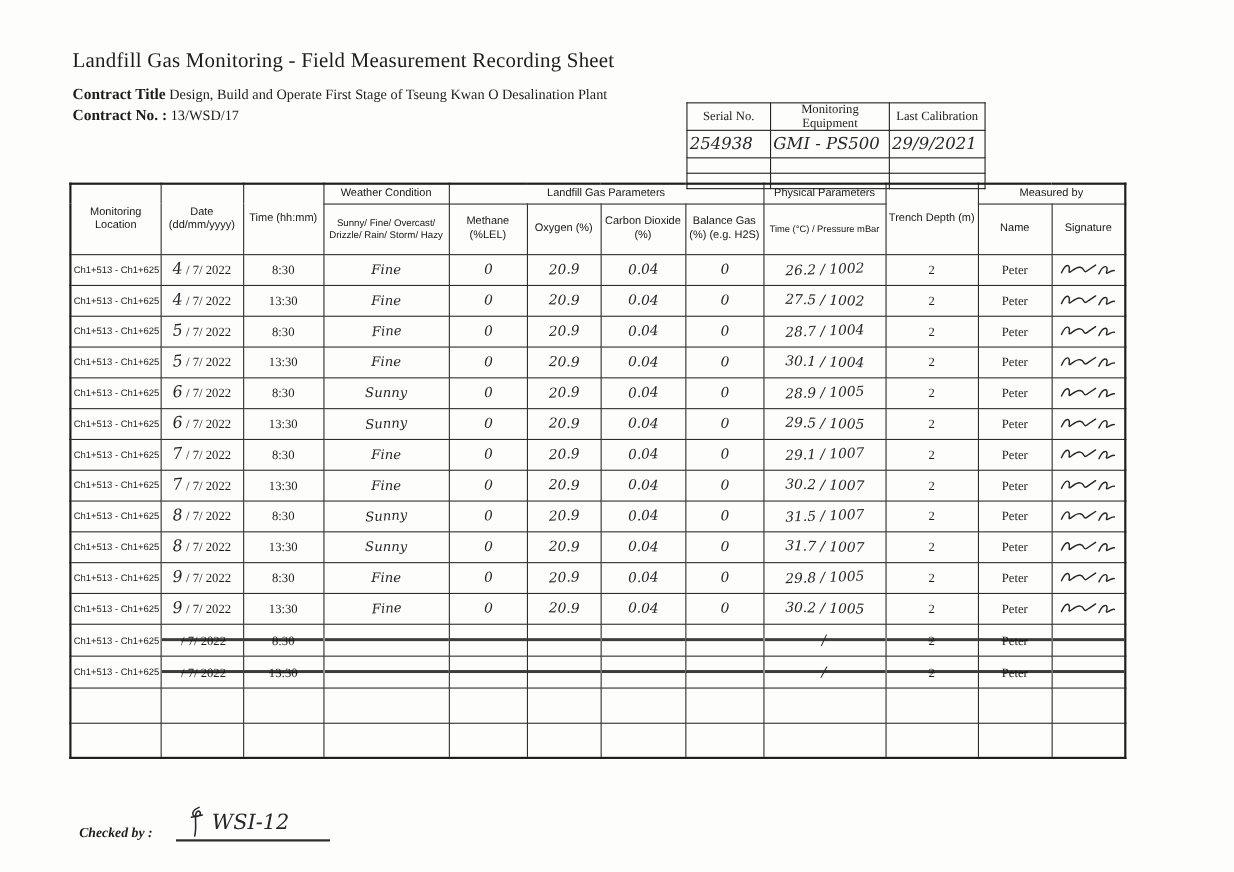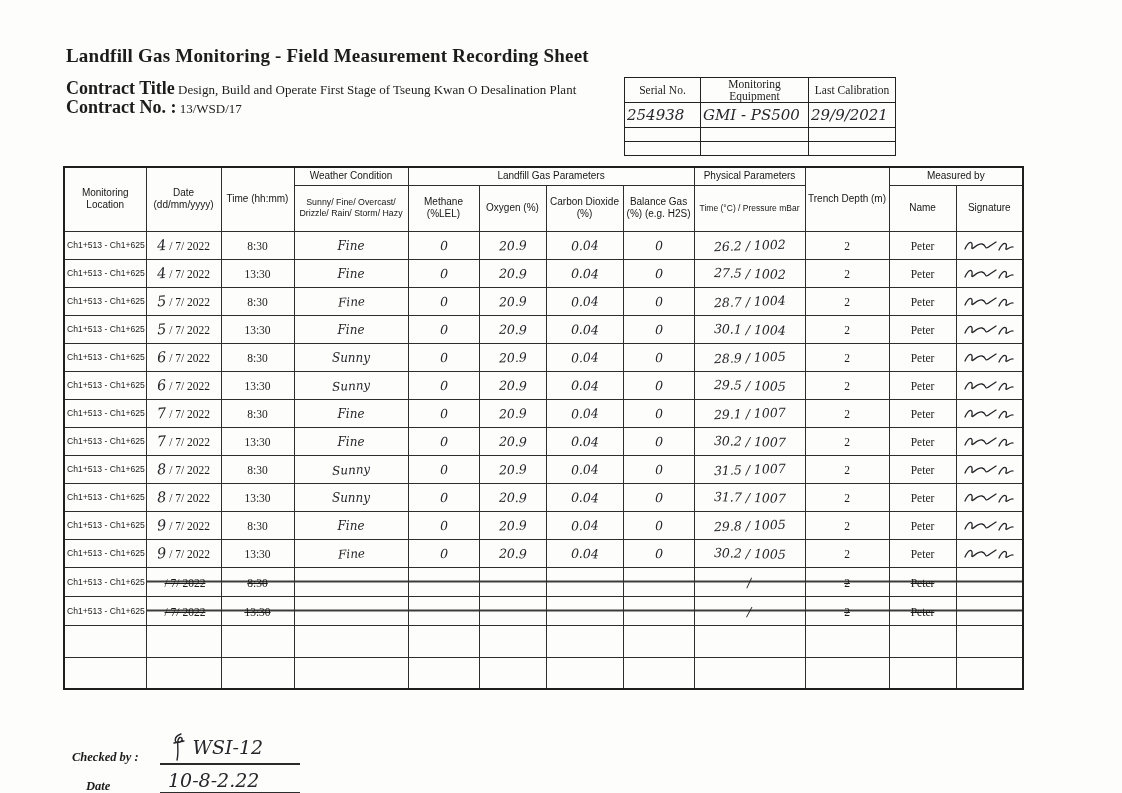--- a/index.html
+++ b/index.html
@@ -8,34 +8,34 @@
     position: relative;
     background: #fdfdfc;
     font-family: "Liberation Sans", sans-serif;
     color: #1c1c1c;
     overflow: hidden;
   }
   
   .title {
     position: absolute; left: 66px; top: 45px;
     font-family: "Liberation Serif", serif;
-    font-weight: bold; font-size: 19px; letter-spacing: .2px;
+    font-weight: normal; font-size: 19px; letter-spacing: .2px;
   }
   .contract-line {
     position: absolute; left: 66px;
     font-family: "Liberation Serif", serif; font-size: 13px;
     white-space: nowrap;
   }
-  .contract-line .lbl { font-weight: bold; font-size: 18px; text-align: right; }
+  .contract-line .lbl { font-weight: bold; font-size: 14px; text-align: right; }
   .ct { top: 78px; }
   .cn { top: 97px; }
 
   
   .equip {
-    position: absolute; left: 624px; top: 77px;
+    position: absolute; left: 624px; top: 93px;
     border-collapse: collapse; table-layout: fixed;
   }
   .equip th, .equip td { border: 1.6px solid #222; }
   .equip th {
     font-family: "Liberation Serif", serif; font-weight: normal;
     font-size: 11.5px; height: 17px; padding: 0 3px; text-align: center;
   }
   .equip td { height: 25px; text-align: left; padding: 0 2px; }
   .equip tr.blank td { height: 14px; }
   .equip .hw { font-size: 15px; white-space: nowrap; }
@@ -467,19 +467,13 @@
 <div class="footer">
   <div class="f-row">
     <span class="f-lbl">Checked by :</span>
     <span class="sigline">
       <svg width="20" height="30" viewBox="0 0 20 30" style="vertical-align:-8px;">
         <path d="M13 2 C5 5 6 12 12 10 C17 8 12 2 10 8 C9 13 11 20 9 28 M6 11 L16 9" stroke="#26262b" stroke-width="1.4" fill="none" stroke-linecap="round"></path>
       </svg>
       <span class="hw">WSI-12</span>
     </span>
   </div>
-  <div class="f-row date">
-    <span class="f-lbl">Date</span>
-    <span class="sigline">
-      <span class="hw">10-8-2.22</span>
-    </span>
-  </div>
 </div>
 
 </body></html>

